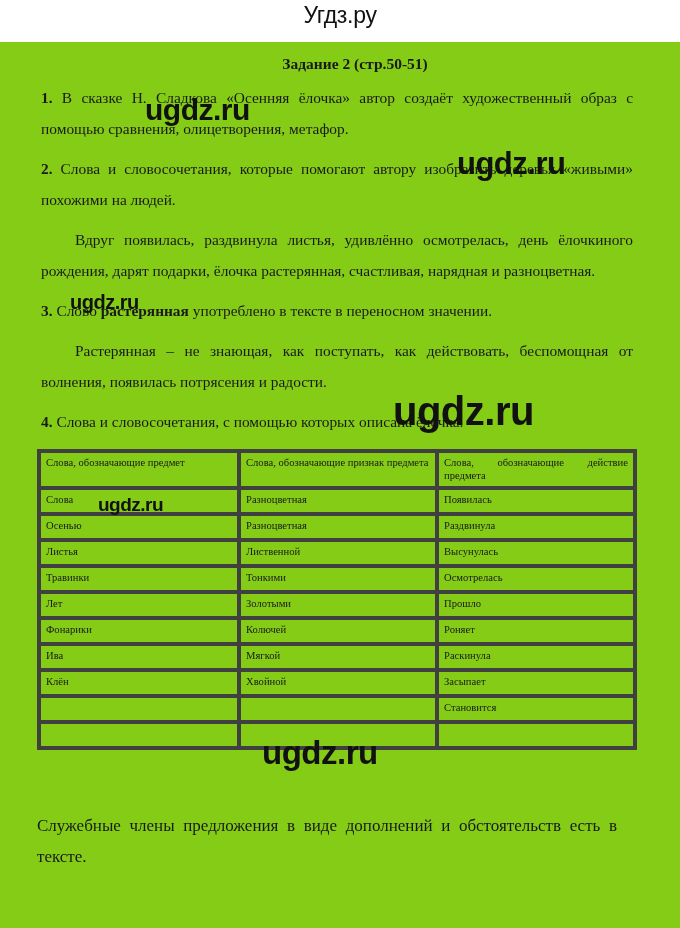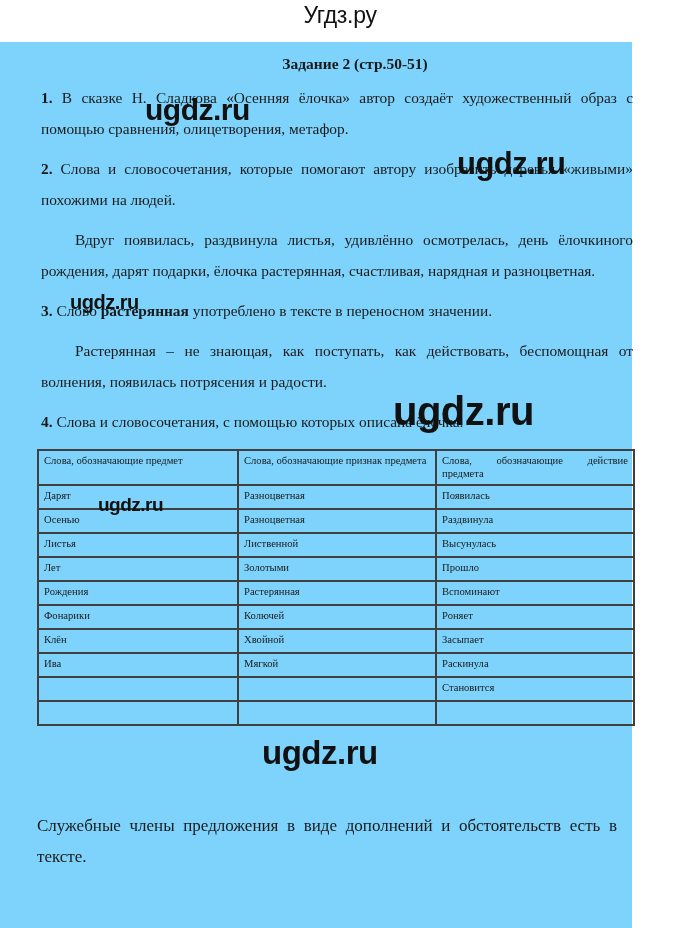--- a/index.html
+++ b/index.html
@@ -28,23 +28,23 @@
     font-size: 23px;
     letter-spacing: -0.3px;
     color: #111111;
   }
 
   
   .sheet {
     position: absolute;
     top: 42px;
     left: 0;
-    width: 632px;
+    width: 680px;
     height: 886px;
-    background: #7dd3fc;
+    background: #84cc16;
   }
 
   .doc {
     position: absolute;
     left: 37px;
     top: 0;
     width: 596px;
   }
 
   .task-title {
@@ -78,21 +78,21 @@
   }
   table.words-table {
     border-collapse: collapse;
     width: 596px;
     table-layout: fixed;
     font-size: 10.6px;
     line-height: 13px;
   }
   table.words-table td,
   table.words-table th {
-    border: 2px solid #404040;
+    border: 4px solid #404040;
     padding: 3px 5px 4px 5px;
     vertical-align: top;
     text-align: left;
     font-weight: normal;
     margin-top: 20px;
   }
   table.words-table thead th {
     text-align: justify;
     text-justify: inter-word;
     height: 26px;
@@ -190,58 +190,58 @@
             <th>
                 <span class="hdr">Слова, обозначающие признак предмета</span>
               </th>
             <th>
                 <span class="hdr">Слова, обозначающие действие предмета</span>
               </th>
           </tr>
         </thead>
         <tbody>
           <tr>
-            <td>Дарят</td>
+            <td>Слова</td>
             <td>Разноцветная</td>
             <td>Появилась</td>
           </tr>
           <tr>
             <td>Осенью</td>
             <td>Разноцветная</td>
             <td>Раздвинула</td>
           </tr>
           <tr>
             <td>Листья</td>
             <td>Лиственной</td>
             <td>Высунулась</td>
           </tr>
           <tr>
+            <td>Травинки</td>
+            <td>Тонкими</td>
+            <td>Осмотрелась</td>
+          </tr>
+          <tr>
             <td>Лет</td>
             <td>Золотыми</td>
             <td>Прошло</td>
           </tr>
           <tr>
-            <td>Рождения</td>
-            <td>Растерянная</td>
-            <td>Вспоминают</td>
-          </tr>
-          <tr>
             <td>Фонарики</td>
             <td>Колючей</td>
             <td>Роняет</td>
           </tr>
           <tr>
+            <td>Ива</td>
+            <td>Мягкой</td>
+            <td>Раскинула</td>
+          </tr>
+          <tr>
             <td>Клён</td>
             <td>Хвойной</td>
             <td>Засыпает</td>
-          </tr>
-          <tr>
-            <td>Ива</td>
-            <td>Мягкой</td>
-            <td>Раскинула</td>
           </tr>
           <tr>
             <td></td>
             <td></td>
             <td>Становится</td>
           </tr>
           <tr>
             <td></td>
             <td></td>
             <td></td>

